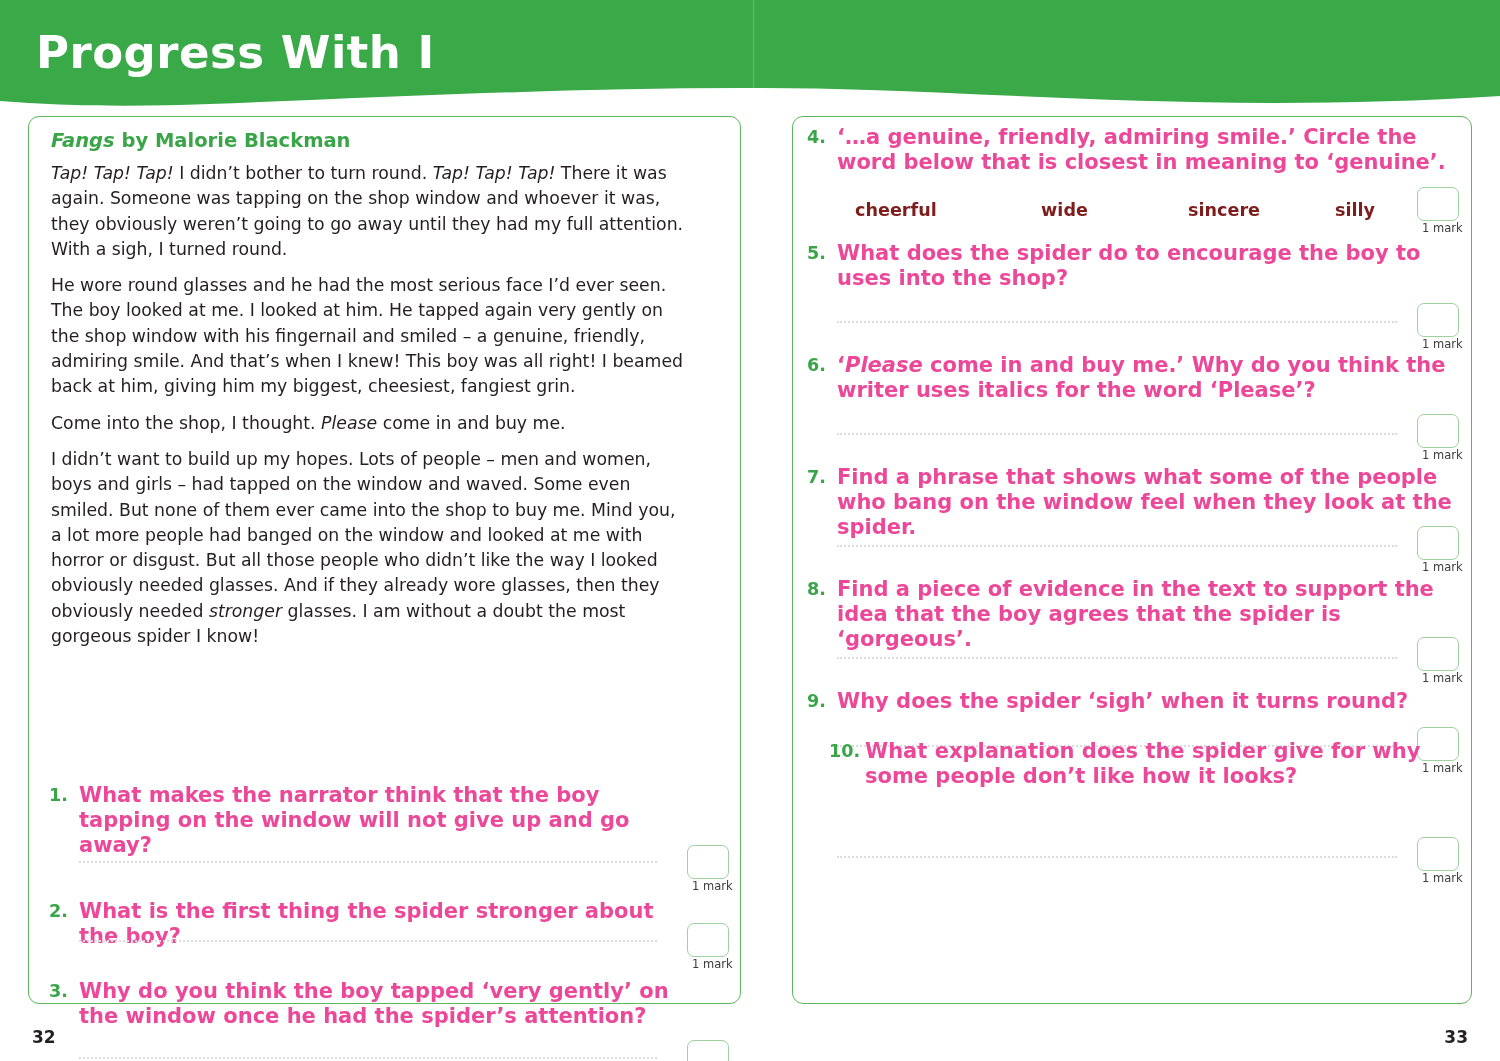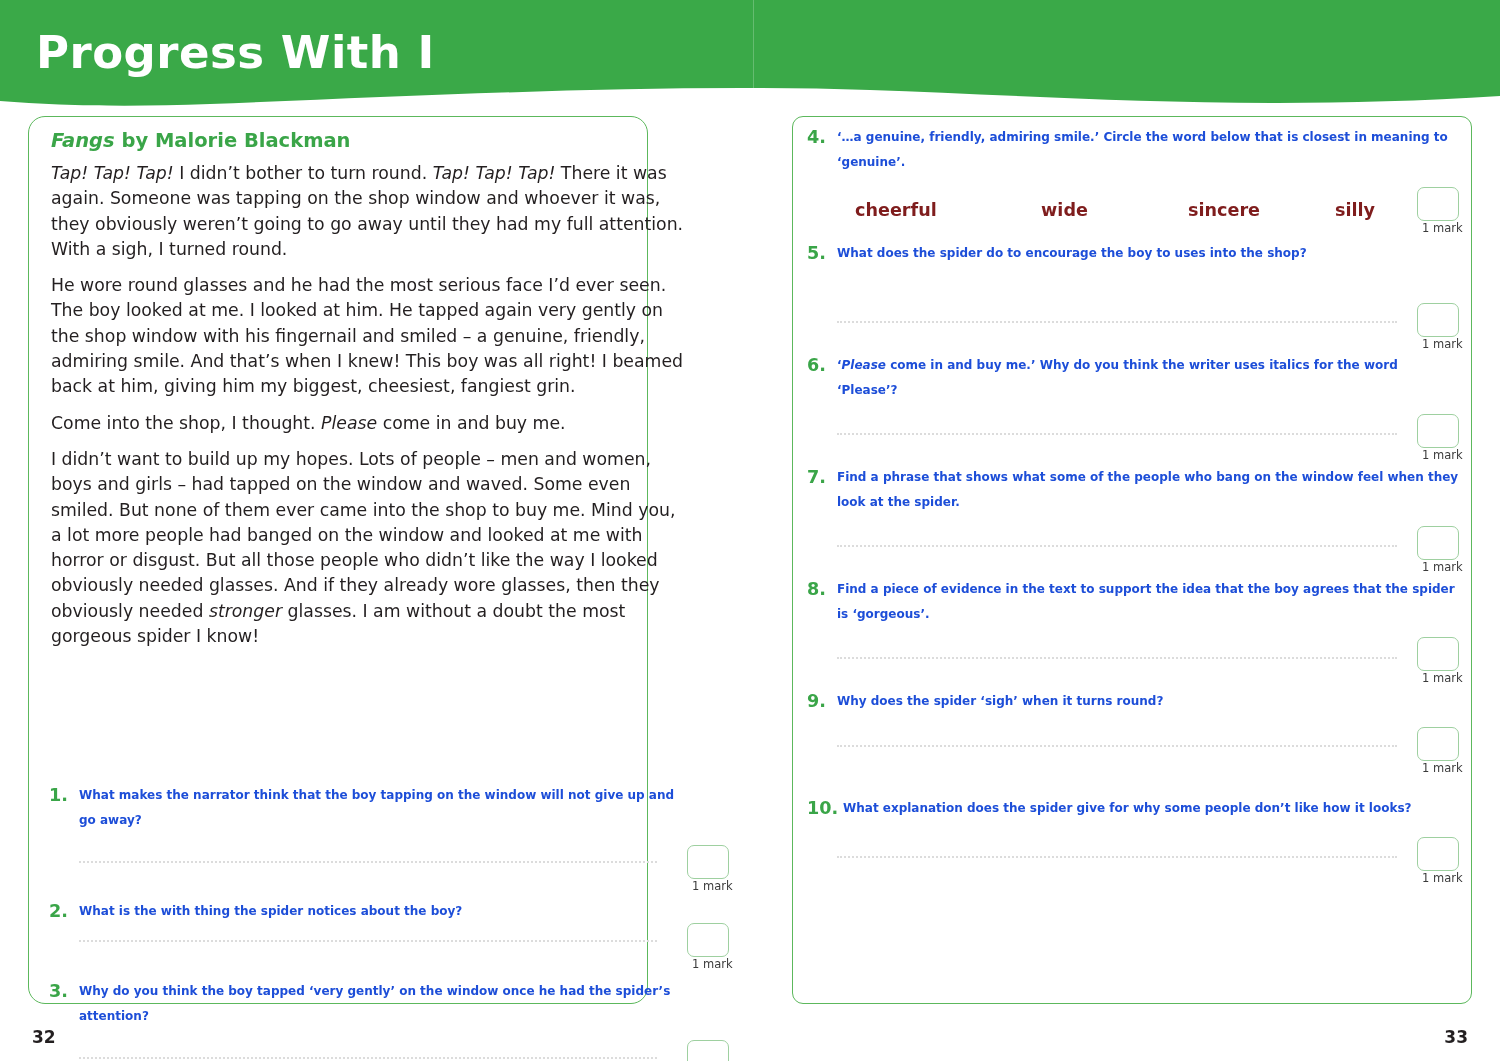--- a/index.html
+++ b/index.html
@@ -54,23 +54,22 @@
   .card {
     position: absolute;
     border: 1.5px solid #5cb85c;
     border-radius: 11px;
     background: #ffffff;
     box-sizing: border-box;
   }
   .card-left {
     left: 28px;
     top: 116px;
-    width: 620px;
+    width: 713px;
     height: 888px;
-    border-radius: 17px;
   }
   .card-right {
     left: 792px;
     top: 116px;
     width: 680px;
     height: 888px;
   }
 
   .card-inner {
     position: absolute;
@@ -126,23 +125,23 @@
     width: 30px;
     font-size: 17.6px;
     font-weight: bold;
     color: #3aa548;
     font-family: "DejaVu Sans", sans-serif;
     line-height: 25px;
   }
   .q-num.wide { width: 36px; }
   .q-text {
     flex: 1 1 auto;
-    font-size: 12px;
-    font-weight: bold;
-    color: #1d4ed8;
+    font-size: 21px;
+    font-weight: bold;
+    color: #ec4899;
     line-height: 25px;
     font-family: "DejaVu Sans", sans-serif;
   }
   .q-text i { font-style: italic; }
 
   
   .ans-line {
     position: absolute;
     height: 2px;
     border-top: 2px dotted #dcdcdc;
@@ -223,21 +222,21 @@
         <div class="q-text">What makes the narrator think that the boy tapping on the window will not give up and go away?</div>
       </div>
     </div>
     <div class="ans-line" style="top:744px; width:578px;"></div>
     <div class="markbox" style="left:658px; top:728px;"></div>
     <div class="markcap" style="left:663px; top:762px;">1 mark</div>
 
     <div class="q" style="top:782px;">
       <div class="q-row">
         <div class="q-num">2.</div>
-        <div class="q-text">What is the with thing the spider notices about the boy?</div>
+        <div class="q-text">What is the first thing the spider stronger about the boy?</div>
       </div>
     </div>
     <div class="ans-line" style="top:823px; width:578px;"></div>
     <div class="markbox" style="left:658px; top:806px;"></div>
     <div class="markcap" style="left:663px; top:840px;">1 mark</div>
 
     <div class="q" style="top:862px;">
       <div class="q-row">
         <div class="q-num">3.</div>
         <div class="q-text">Why do you think the boy tapped ‘very gently’ on the window once he had the spider’s attention?</div>
@@ -310,21 +309,21 @@
     <div class="q" style="top:572px;">
       <div class="q-row">
         <div class="q-num">9.</div>
         <div class="q-text">Why does the spider ‘sigh’ when it turns round?</div>
       </div>
     </div>
     <div class="ans-line" style="top:628px; width:560px; left:44px;"></div>
     <div class="markbox" style="left:624px; top:610px;"></div>
     <div class="markcap" style="left:629px; top:644px;">1 mark</div>
 
-    <div class="q" style="top:679px;">
+    <div class="q" style="top:622px;margin-left:22px;">
       <div class="q-row">
         <div class="q-num wide">10.</div>
         <div class="q-text">What explanation does the spider give for why some people don’t like how it looks?</div>
       </div>
     </div>
     <div class="ans-line" style="top:739px; width:560px; left:44px;"></div>
     <div class="markbox" style="left:624px; top:720px;"></div>
     <div class="markcap" style="left:629px; top:754px;">1 mark</div>
 
   </div>

